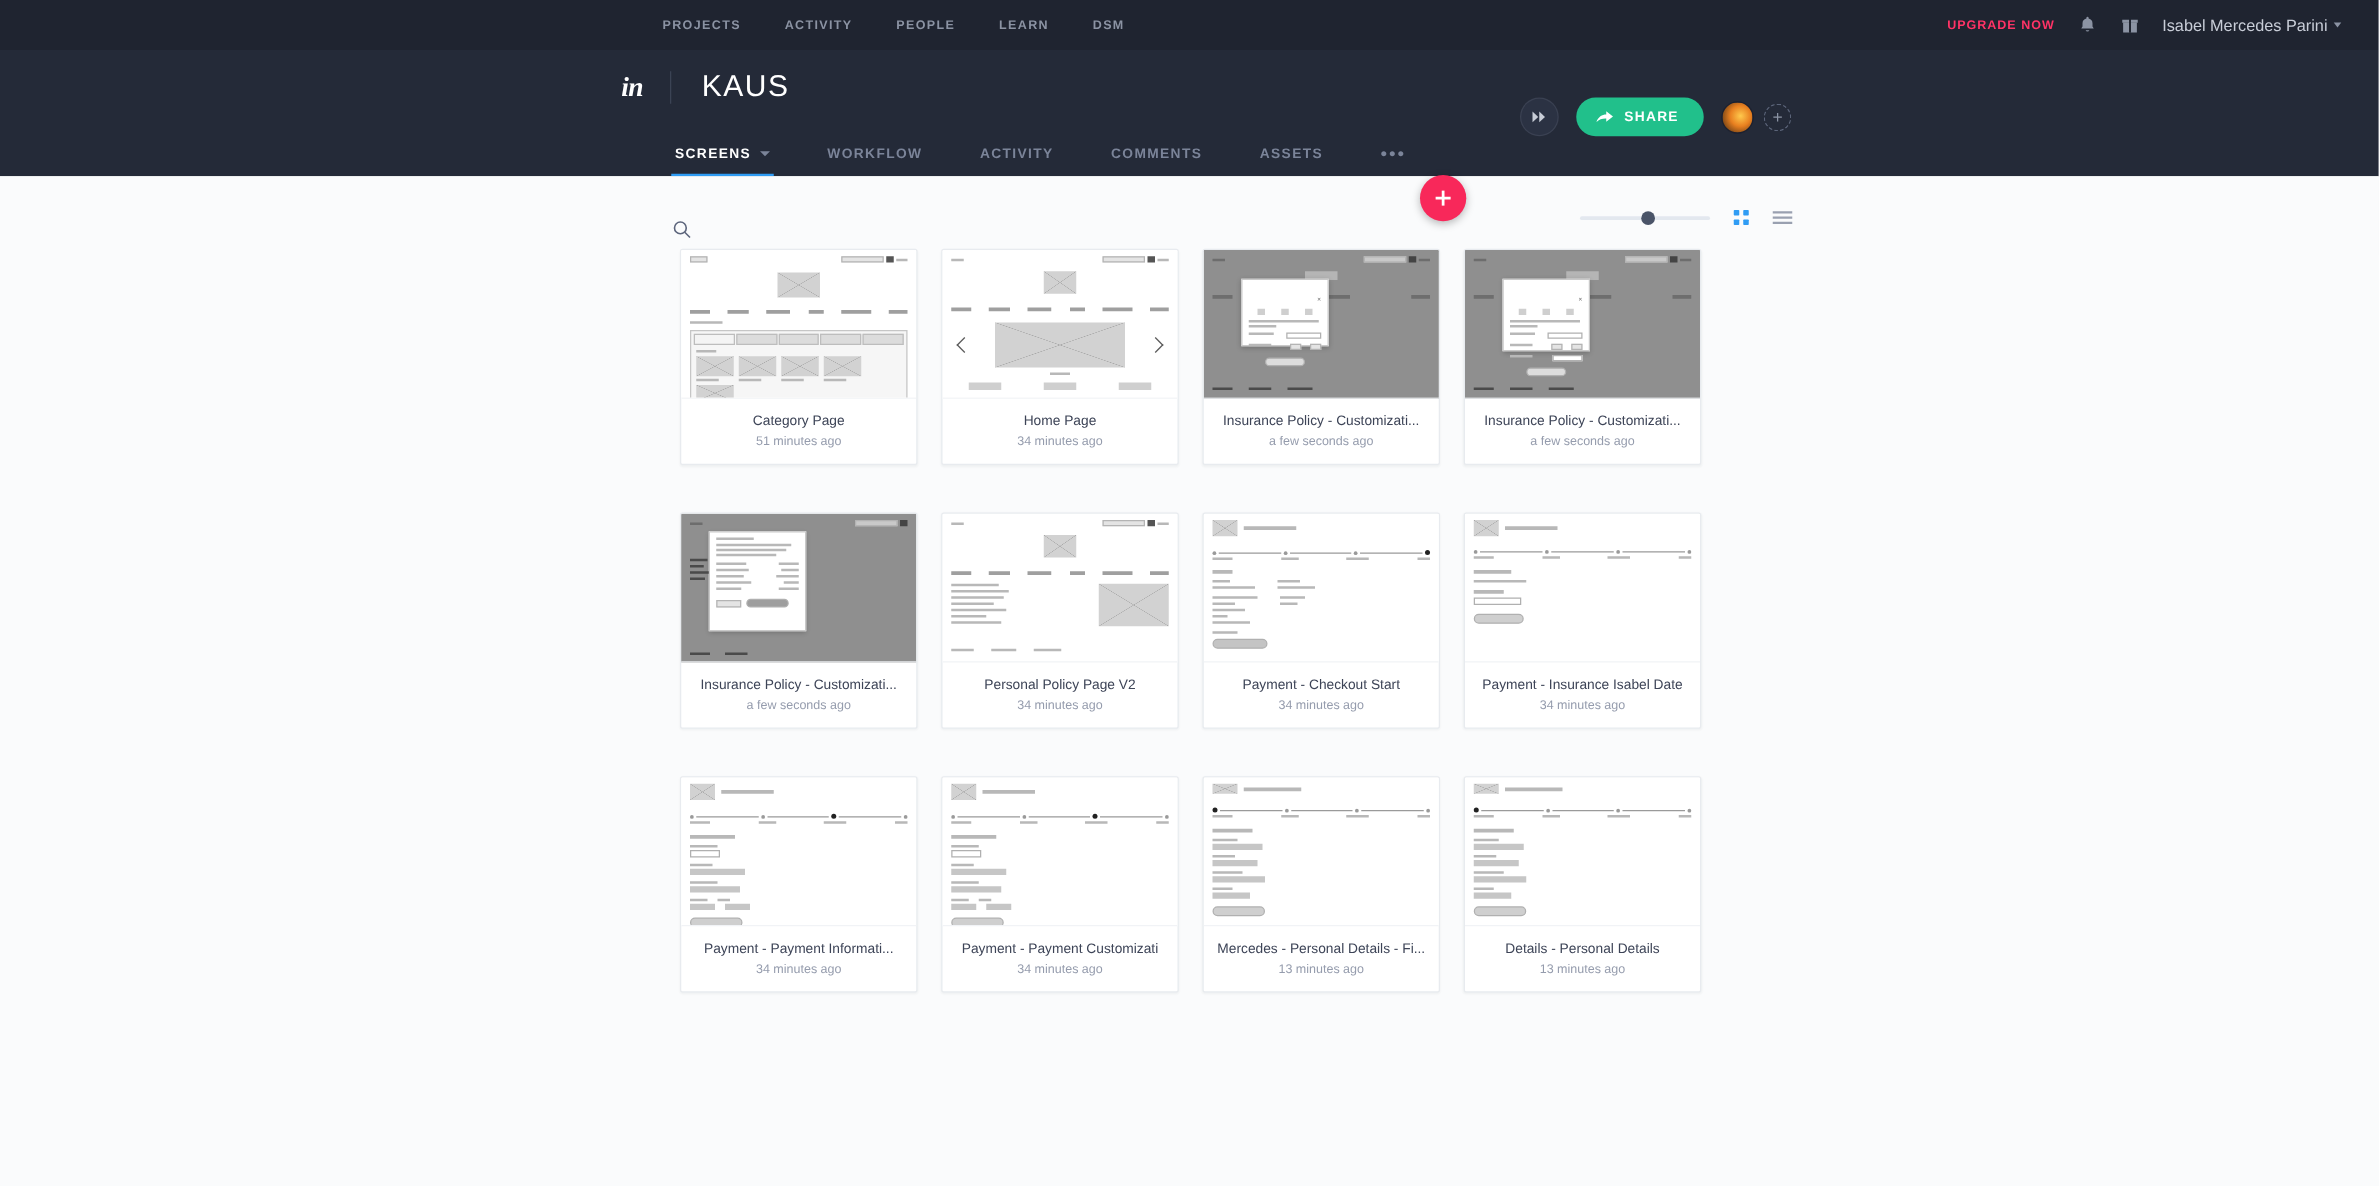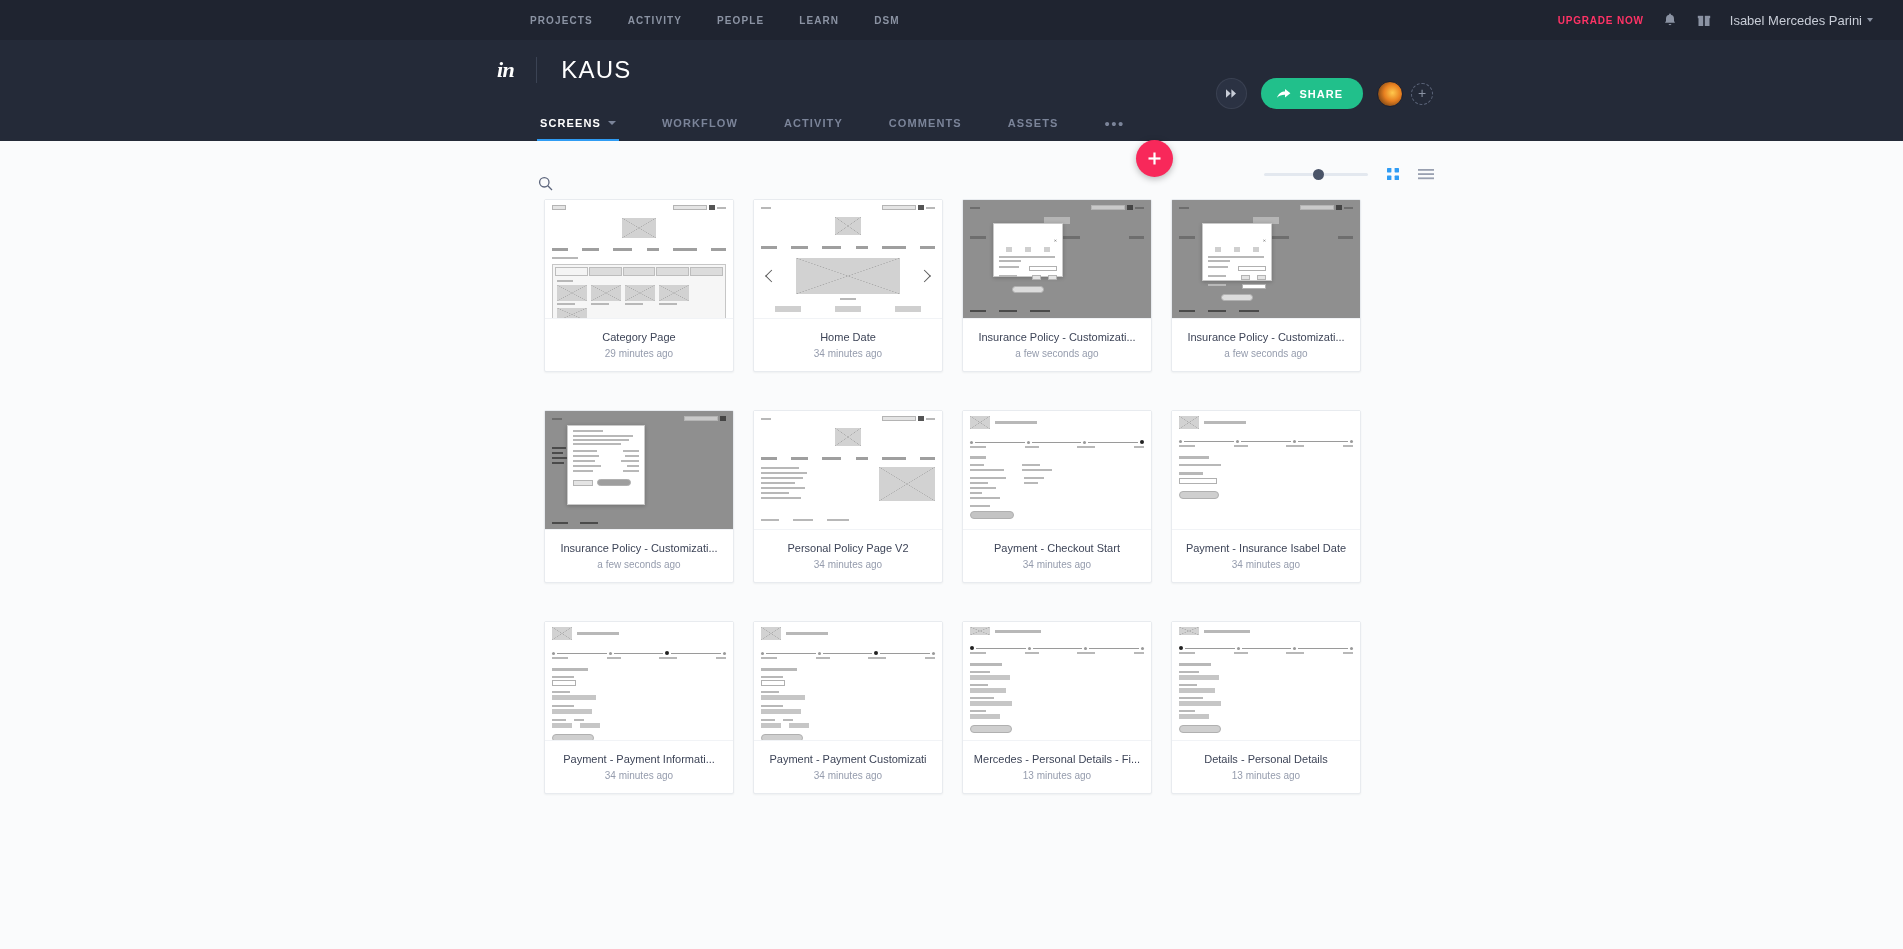--- a/index.html
+++ b/index.html
@@ -503,21 +503,21 @@
                 <span class="wf-txt" style="width:18px;margin-left:12px"></span>
             </div>
             <div style="padding:3px 2px 0;">
                 <span class="wf-box" style="display:block;width:30px;height:13px;"></span>
               </div>
           </div>
         </div>
       </div>
       <div class="card-caption">
         <div class="card-title">Category Page</div>
-        <div class="card-time">29 minutes ago</div>
+        <div class="card-time">51 minutes ago</div>
       </div>
     </div>
 
     <div class="card">
       <div class="card-thumb">
         <div class="wf">
           <div class="wf-topbar">
               <span class="wf-txt" style="width:10px;"></span>
               <span style="display:flex;gap:2px;align-items:center;">
                 <span class="wf-chip" style="width:34px;height:5px;"></span>
@@ -541,21 +541,21 @@
           </div>
           <div class="wf-txt" style="width:16px;margin:4px auto 0;"></div>
           <div style="display:flex;justify-content:space-between;padding:0 14px;margin-top:6px;">
             <span class="wf-bar" style="width:26px;height:6px;"></span>
             <span class="wf-bar" style="width:26px;height:6px;"></span>
             <span class="wf-bar" style="width:26px;height:6px;"></span>
           </div>
         </div>
       </div>
       <div class="card-caption">
-        <div class="card-title">Home Date</div>
+        <div class="card-title">Home Page</div>
         <div class="card-time">34 minutes ago</div>
       </div>
     </div>
 
     <div class="card">
       <div class="card-thumb dim">
         <div class="wf" style="background:#8f8f8f;">
           <div class="wf-topbar">
               <span class="wf-txt" style="width:10px;background:#6d6d6d"></span>
               <span style="display:flex;gap:2px;align-items:center;">

